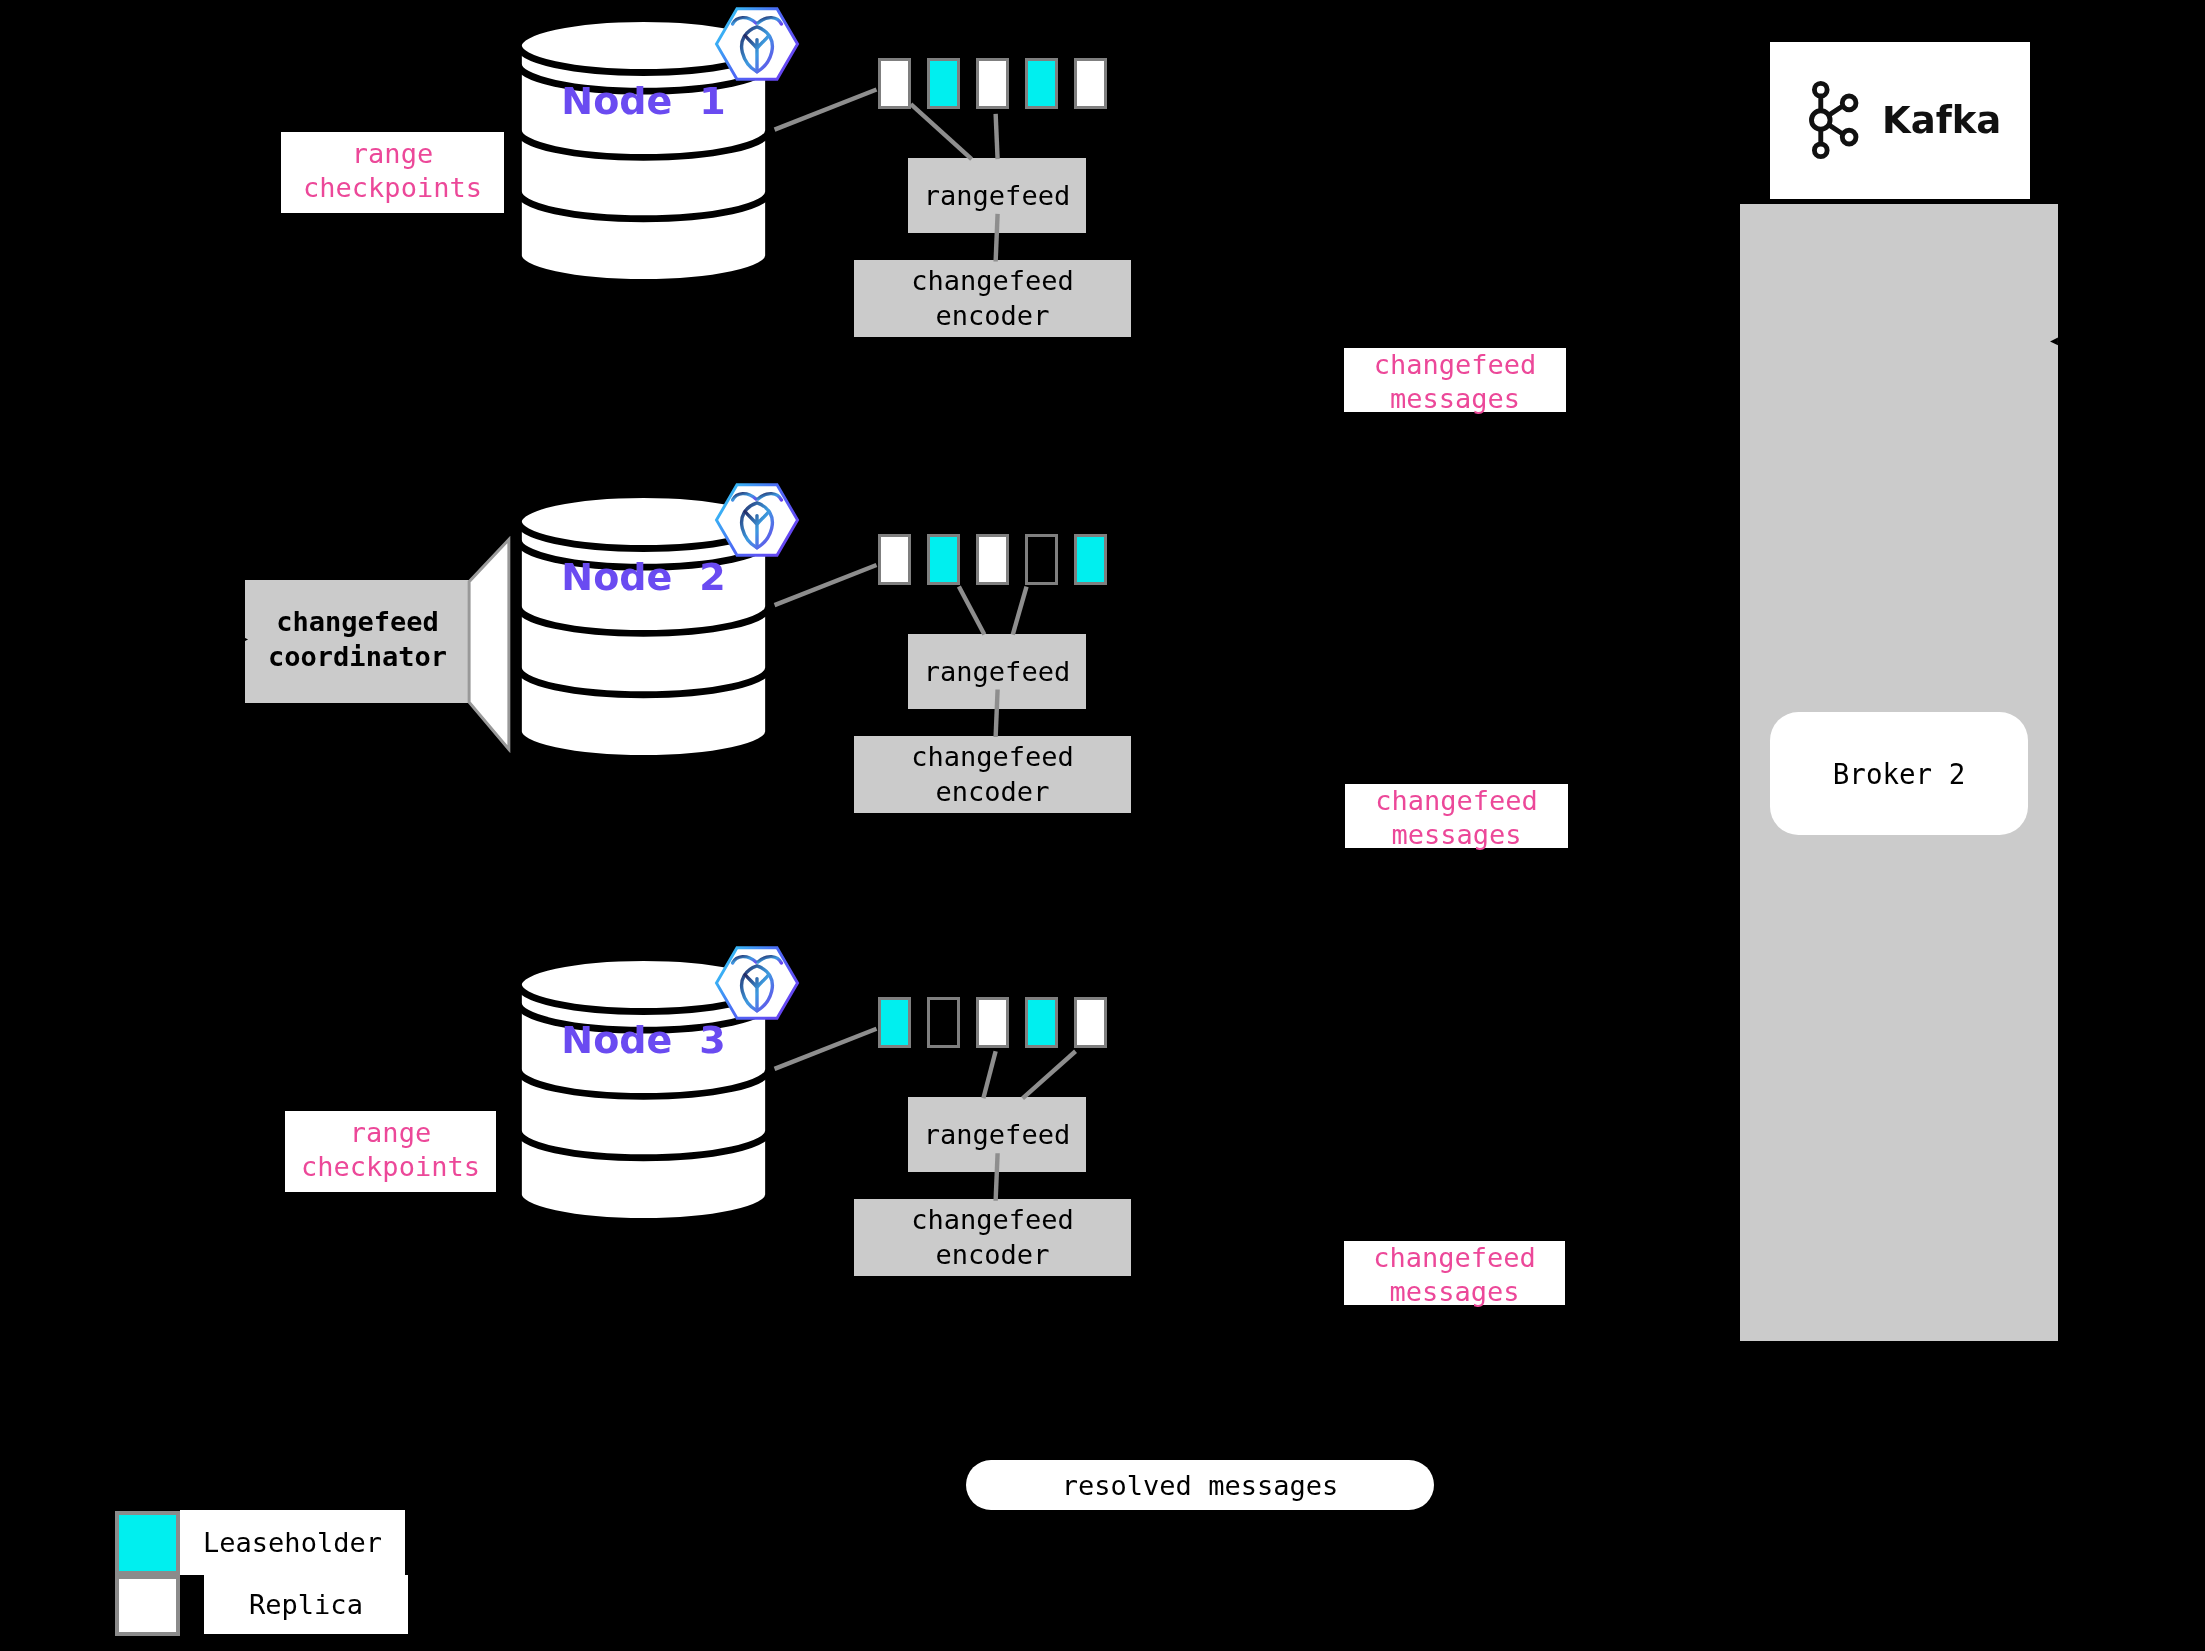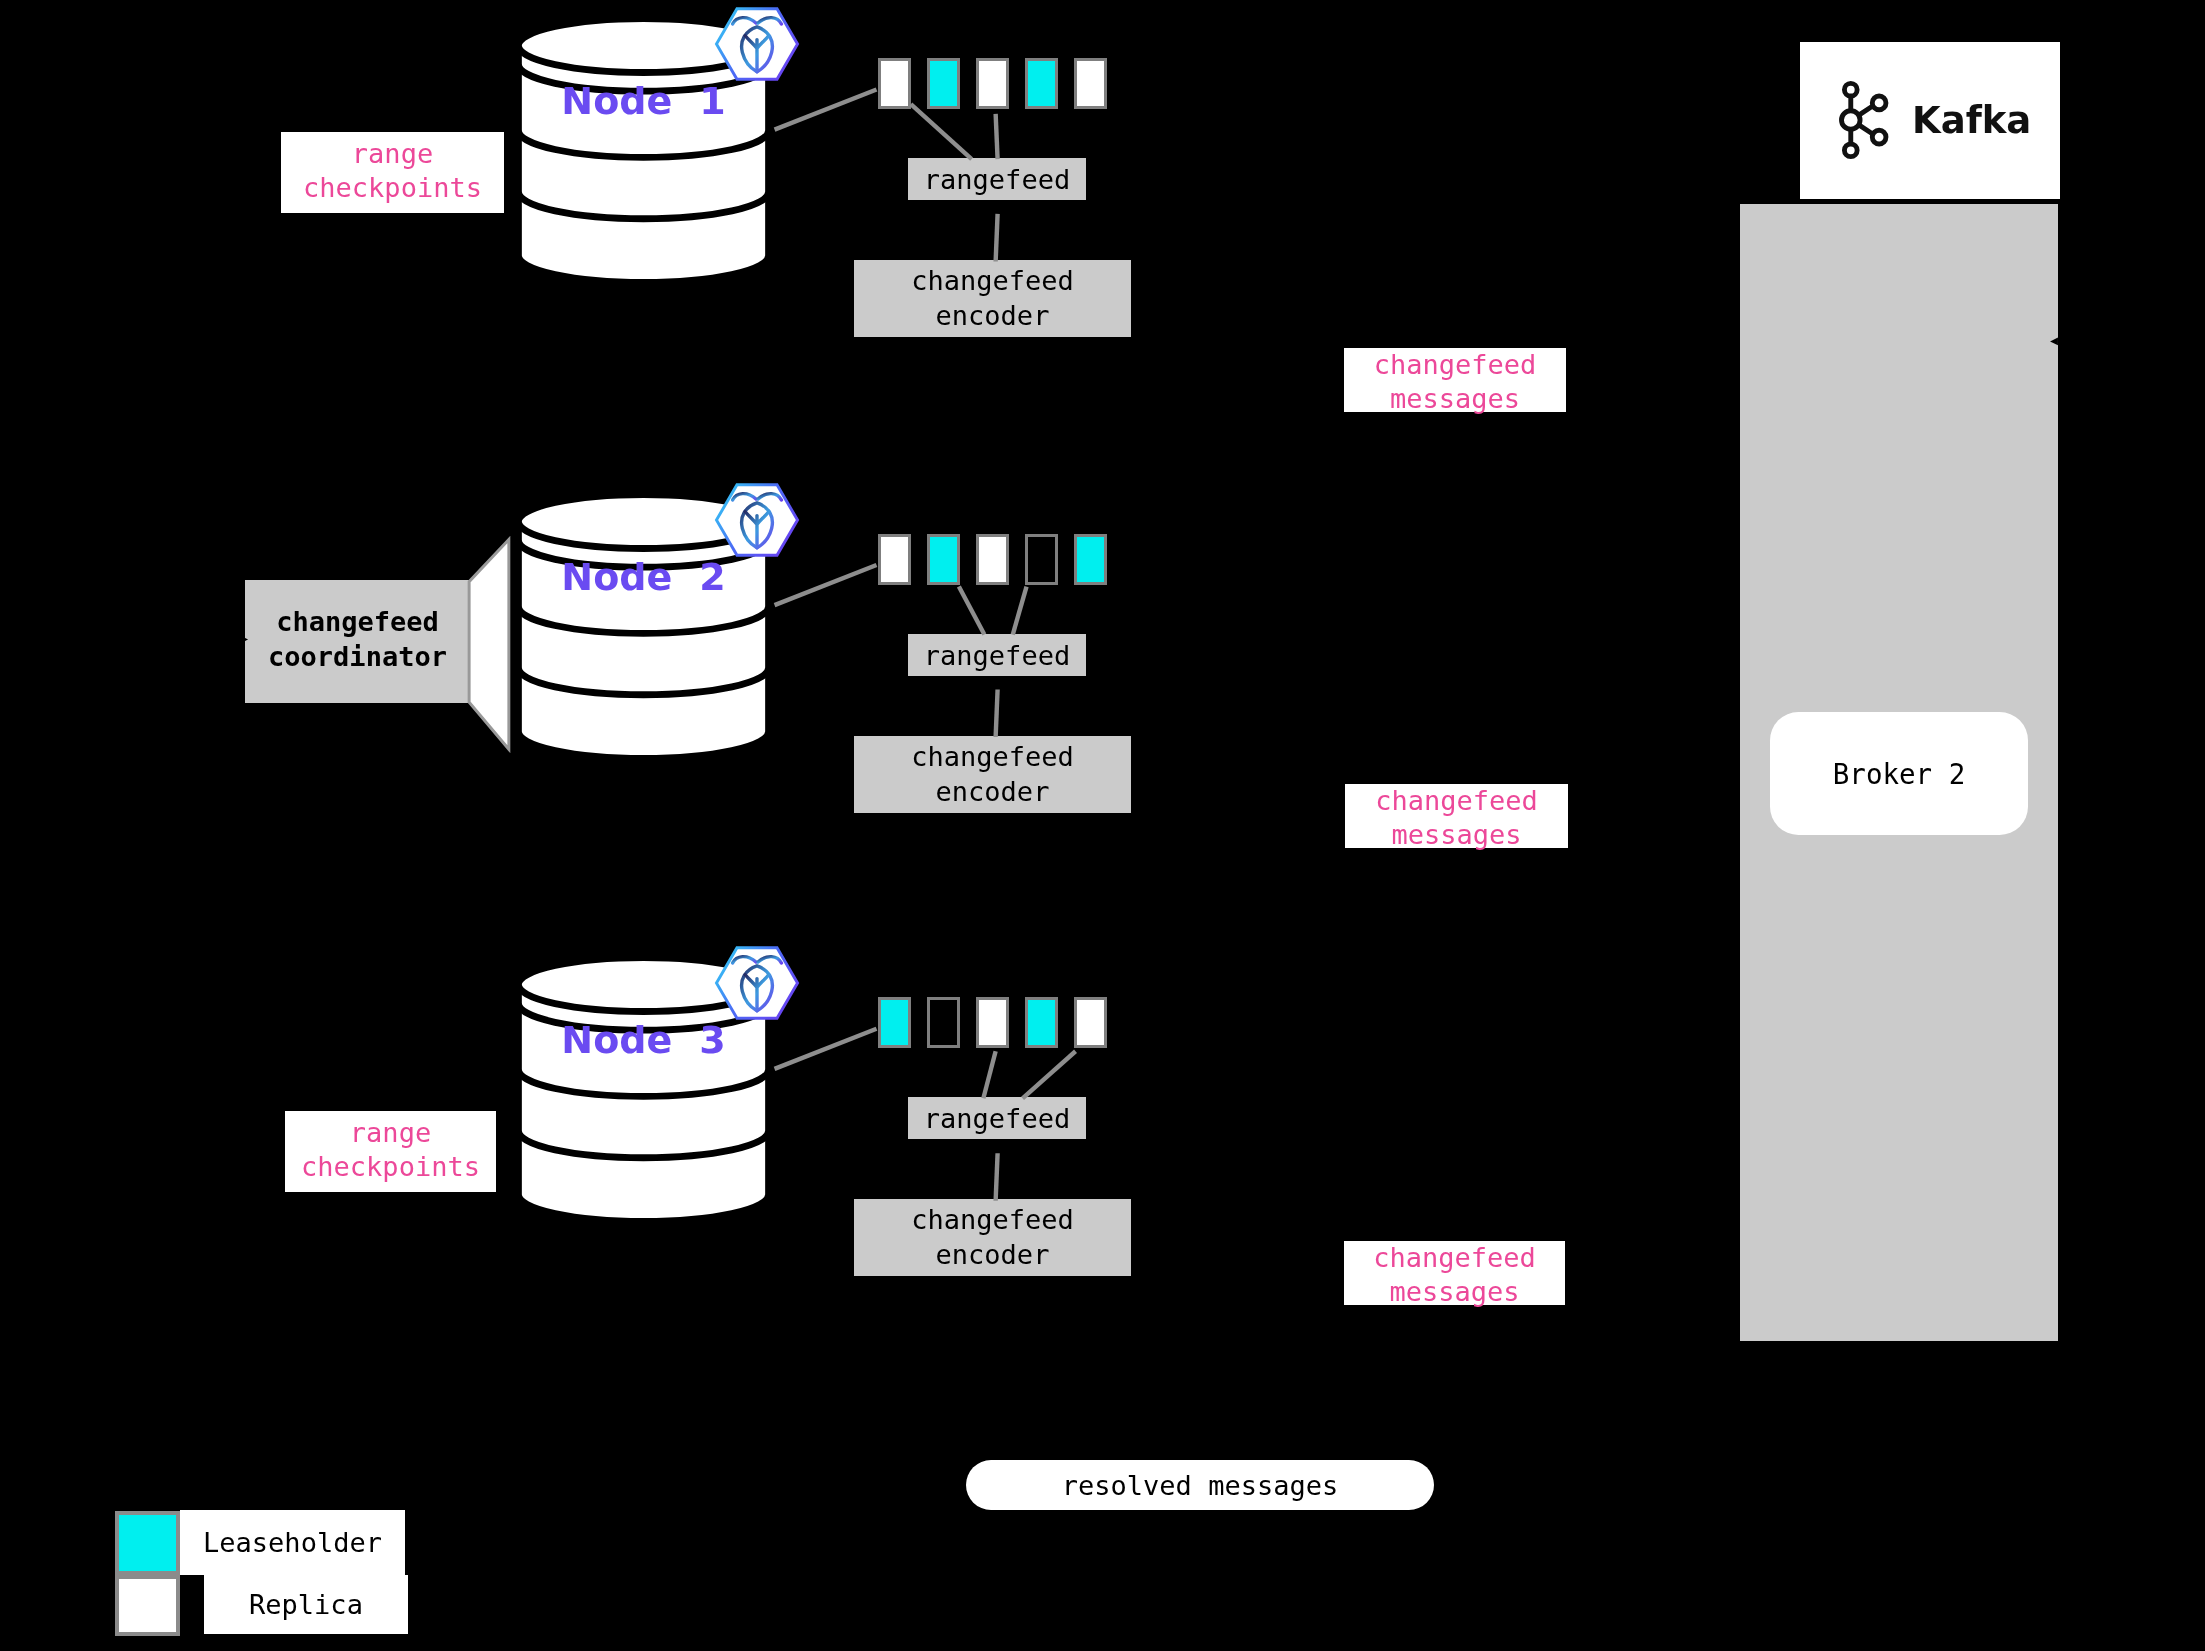--- a/index.html
+++ b/index.html
@@ -15,40 +15,40 @@
     font-family:"DejaVu Sans","Liberation Sans",sans-serif;font-weight:bold;
     font-size:38px;line-height:38px;color:#6A4BF1;word-spacing:13.7px;
   }
   .hexagon-svg{position:absolute;left:715px;top:6.9px;width:84px;height:74px;overflow:visible;}
   .range-cell{position:absolute;top:58px;width:33px;height:51px;border:3.4px solid #7F7F7F;box-sizing:border-box;}
   .cell-leaseholder{background:#00EFEF;}
   .cell-replica{background:#FFFFFF;}
   .cell-empty{background:transparent;}
   .rc0{left:878px}.rc1{left:927px}.rc2{left:976px}.rc3{left:1025px}.rc4{left:1074px}
   .rangefeed-box{
-    position:absolute;left:908px;top:158px;width:178px;height:42px;background:#CBCBCB;
+    position:absolute;left:908px;top:158px;width:178px;height:75px;background:#CBCBCB;
     font-size:27px;display:flex;align-items:center;justify-content:center;
   }
   .encoder-box{
     position:absolute;left:854px;top:260px;width:277px;height:77px;background:#CBCBCB;
     font-size:27px;line-height:35px;text-align:center;white-space:pre-line;padding-top:2.9px;box-sizing:border-box;
   }
   
   .white-label{
     position:absolute;background:#FFFFFF;color:#ec4899;text-align:center;
     font-size:27px;line-height:34px;white-space:pre-line;overflow:visible;
   }
   .coordinator-box{
     position:absolute;left:245px;top:580px;width:225px;height:123px;background:#CBCBCB;
     font-weight:bold;font-size:27px;line-height:35px;text-align:center;white-space:pre-line;
     padding-top:23.5px;box-sizing:border-box;
   }
   
   .kafka-logo-box{
-    position:absolute;left:1770px;top:42px;width:260px;height:157px;background:#FFFFFF;margin-left:30px;
+    position:absolute;left:1770px;top:42px;width:260px;height:157px;background:#FFFFFF;
   }
   .kafka-glyph{position:absolute;left:28px;top:35px;width:69px;height:86px;}
   .kafka-text{
     position:absolute;left:112px;top:0;height:157px;display:flex;align-items:center;
     font-family:"DejaVu Sans","Liberation Sans",sans-serif;font-weight:bold;font-size:37px;color:#111;
   }
   .kafka-container{position:absolute;left:1740px;top:204px;width:318px;height:1137px;background:#CBCBCB;}
   .broker-box{
     position:absolute;left:30px;width:258px;height:123px;background:#FFFFFF;border-radius:28.4px;
     display:flex;align-items:center;justify-content:center;font-size:27.5px;

